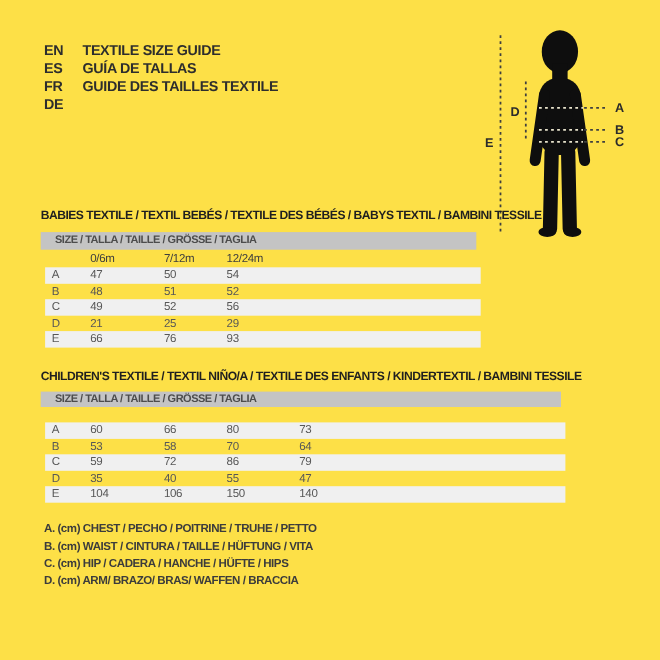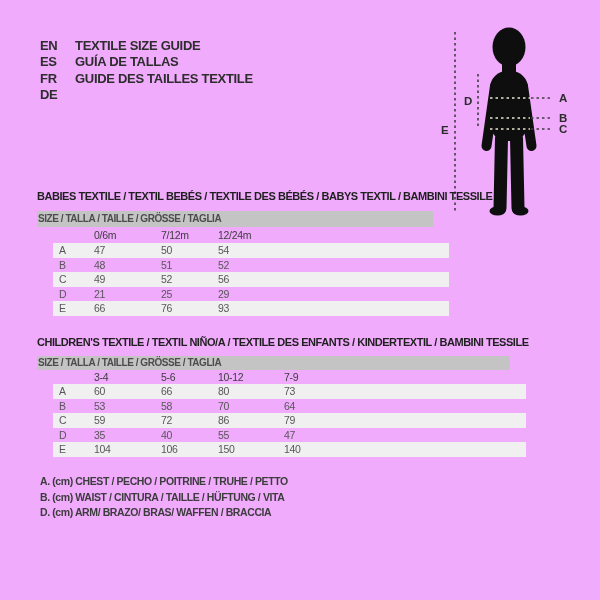--- a/index.html
+++ b/index.html
@@ -1,38 +1,38 @@
 <!DOCTYPE html>
 <html><head>
 <meta charset="utf-8">
 <style>
   * { margin:0; padding:0; box-sizing:border-box; }
   html,body { background:#ffffff; }
   .page {
-    position:relative; width:600px; height:600px; background:#f0abfc;
+    position:relative; width:600px; height:600px; background:#fde047;
     font-family:"Liberation Sans", sans-serif; color:#2d2d2d; overflow:hidden;
   }
 
   
   .langs { position:absolute; left:40px; top:38px; }
   .lang-row { display:flex; line-height:16.4px; font-size:13px; font-weight:700; letter-spacing:-0.3px; color:#2d2d2d; }
   .lang-code { width:35px; }
 
   
   .figure-wrap { position:absolute; left:440px; top:10px; width:160px; height:210px; }
 
   
   .sec-title { position:absolute; left:37px; font-size:11px; font-weight:700; letter-spacing:-0.45px; color:#1f1f1f; white-space:nowrap; }
 
   
   .tbl { position:absolute; left:37px; }
-  .sizebar { position:absolute; left:0; top:0; width:100%; background:#c4c4c4; color:#4c4c4c; font-size:10px; font-weight:700; letter-spacing:-0.45px; padding-left:1px; }
+  .sizebar { position:absolute; left:0; top:0; width:100%; background:#c4c4c4; color:#4c4c4c; font-size:10px; font-weight:700; letter-spacing:-0.45px; padding-left:13px; }
   .tbl-babies .sizebar { height:16px; line-height:16px; }
   .tbl-children .sizebar { height:14px; line-height:14px; }
-  .trow { position:absolute; left:16px; width:100%; height:14.5px; line-height:14.5px; font-size:10.5px; letter-spacing:-0.3px; color:#575757; }
+  .trow { position:absolute; left:4px; width:100%; height:14.5px; line-height:14.5px; font-size:10.5px; letter-spacing:-0.3px; color:#575757; }
   .trow.shade { background:#f0f0f0; }
   .trow.colhead { color:#3d3d3d; }
   .cell { position:absolute; top:0; white-space:nowrap; }
   .cl { left:6px; }
   .c1 { left:41px; }
   .c2 { left:108px; }
   .c3 { left:165px; }
   .c4 { left:231px; }
 
   
@@ -134,26 +134,20 @@
       <span class="cell cl">E</span>
       <span class="cell c1">66</span>
       <span class="cell c2">76</span>
       <span class="cell c3">93</span>
     </div>
   </div>
 
   <div class="sec-title" style="top:336px;">CHILDREN'S TEXTILE / TEXTIL NIÑO/A / TEXTILE DES ENFANTS / KINDERTEXTIL / BAMBINI TESSILE</div>
   <div class="tbl tbl-children" style="top:356px; width:473px; height:101px;">
     <div class="sizebar">SIZE / TALLA / TAILLE / GRÖSSE / TAGLIA</div>
-    <div class="trow colhead" style="top:14px;">
-      <span class="cell c1">3-4</span>
-      <span class="cell c2">5-6</span>
-      <span class="cell c3">10-12</span>
-      <span class="cell c4">7-9</span>
-    </div>
     <div class="trow shade" style="top:28px;">
       <span class="cell cl">A</span>
       <span class="cell c1">60</span>
       <span class="cell c2">66</span>
       <span class="cell c3">80</span>
       <span class="cell c4">73</span>
     </div>
     <div class="trow" style="top:42.5px;">
       <span class="cell cl">B</span>
       <span class="cell c1">53</span>
@@ -180,16 +174,17 @@
       <span class="cell c1">104</span>
       <span class="cell c2">106</span>
       <span class="cell c3">150</span>
       <span class="cell c4">140</span>
     </div>
   </div>
 
   <div class="legend">
     <div class="legend-line">A. (cm) CHEST / PECHO / POITRINE / TRUHE / PETTO</div>
     <div class="legend-line">B. (cm) WAIST / CINTURA / TAILLE / HÜFTUNG / VITA</div>
+    <div class="legend-line">C. (cm) HIP / CADERA / HANCHE / HÜFTE / HIPS</div>
     <div class="legend-line">D. (cm) ARM/ BRAZO/ BRAS/ WAFFEN / BRACCIA</div>
   </div>
 
 </div>
 
 </body></html>

